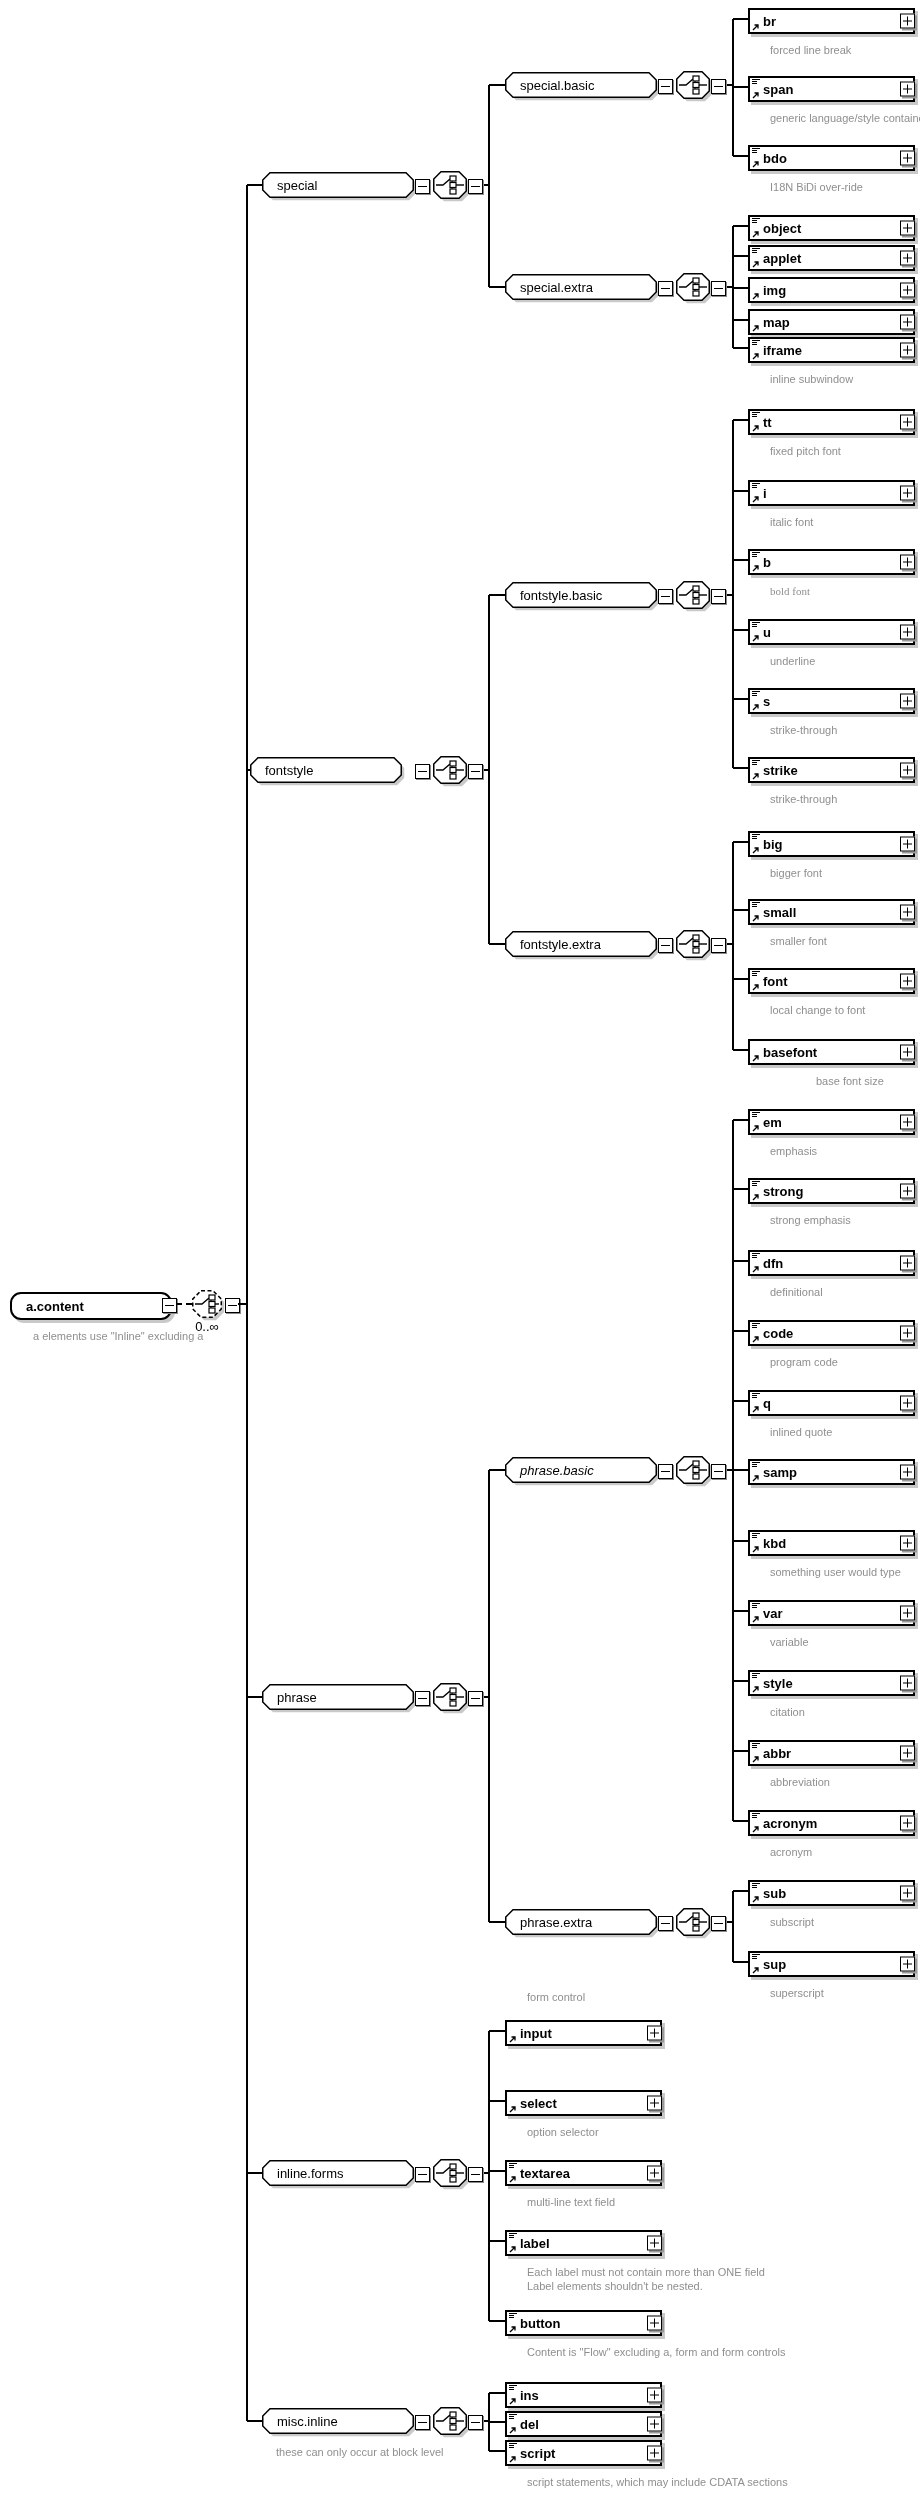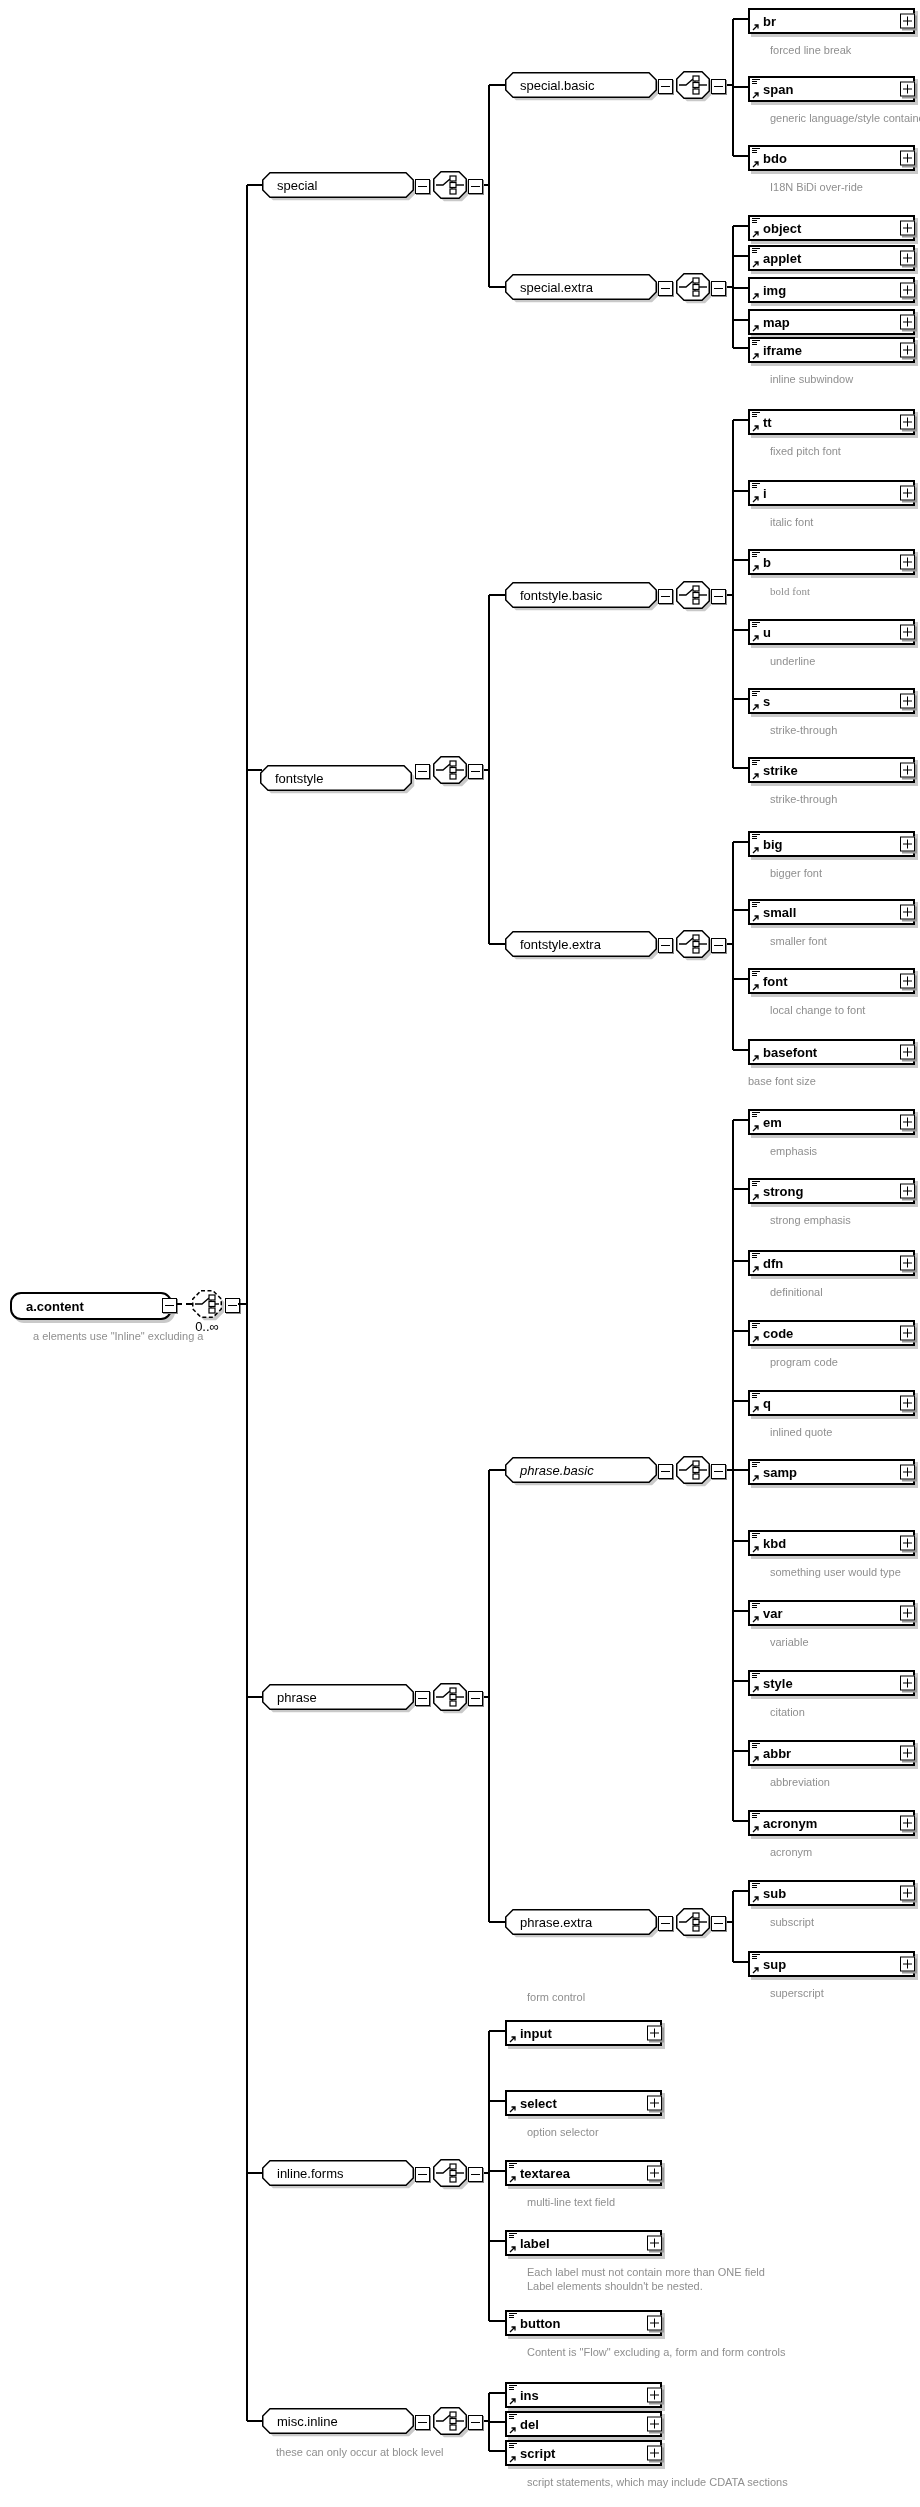--- a/index.html
+++ b/index.html
@@ -88,21 +88,21 @@
         <rect x="17" y="18" width="6" height="5" fill="#fff" stroke="#000" stroke-width="1.2"></rect>
         <line x1="23" y1="14" x2="31" y2="14" stroke="#000" stroke-width="1.4"></line>
       </svg>
     </div>
     <div class="pm" style="left: 468px; top: 178.5px; width: 13px; height: 13px;"></div>
     <div class="line" style="left: 247px; top: 769px; width: 15px; height: 2px;"></div>
     <div class="line" style="left: 488px; top: 595px; width: 2px; height: 349px;"></div>
     <div class="line" style="left: 489px; top: 594px; width: 16px; height: 2px;"></div>
     <div class="line" style="left: 489px; top: 943px; width: 16px; height: 2px;"></div>
     <div class="line" style="left: 481px; top: 769px; width: 8px; height: 2px;"></div>
-    <div class="oct" style="left: 260px; top: 757px; margin-top: 8px;">
+    <div class="oct" style="left: 250px; top: 757px;">
       <svg width="155" height="29" viewBox="0 0 155 29" xmlns="http://www.w3.org/2000/svg">
         <polygon points="11,3.75 147,3.75 154.25,11 154.25,21 147,28.25 11,28.25 3.75,21 3.75,11" fill="#c9c9c9"></polygon>
         <polygon points="8,0.75 144,0.75 151.25,8 151.25,18 144,25.25 8,25.25 0.75,18 0.75,8" fill="#ffffff" stroke="#000000" stroke-width="1.5"></polygon>
       </svg>
       <span class="octlbl">fontstyle</span>
     </div>
     <div class="pm" style="left: 415px; top: 763.5px; width: 13px; height: 13px;"></div>
     <div class="choice" style="left: 433px; top: 756px;">
       <svg width="37" height="31" viewBox="0 0 37 31" xmlns="http://www.w3.org/2000/svg">
         <polygon points="11,3.75 29,3.75 36.25,11 36.25,23 29,30.25 11,30.25 3.75,23 3.75,11" fill="#c9c9c9"></polygon>
@@ -634,21 +634,21 @@
     </div>
     <div class="elbox" style="left: 748px; top: 1039px; width: 163px;">
       <span class="ref-ic">
         <svg width="8" height="8" viewBox="0 0 8 8" xmlns="http://www.w3.org/2000/svg">
           <path d="M1 7 L6 2 M2.5 2 H6 V5.5" fill="none" stroke="#000" stroke-width="1.3"></path>
         </svg>
       </span>
       <span class="lbl">basefont</span>
       <span class="pm plus inbox"></span>
     </div>
-    <div class="caption" style="left: 748px; top: 1074px;">
+    <div class="caption" style="left: 816px; top: 1074px;">
       <div>base font size</div>
     </div>
     <div class="elbox" style="left: 748px; top: 1109px; width: 163px;">
       <span class="attr-ic">
         <i></i>
         <i></i>
         <i></i>
       </span>
       <span class="ref-ic">
         <svg width="8" height="8" viewBox="0 0 8 8" xmlns="http://www.w3.org/2000/svg">

